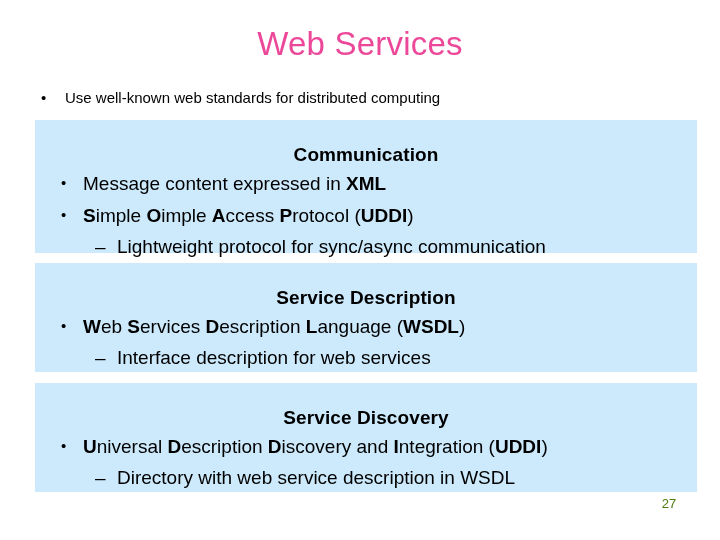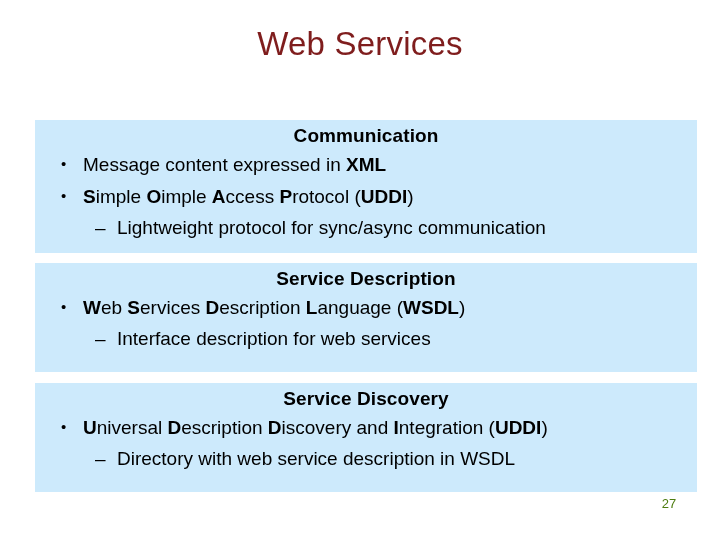--- a/index.html
+++ b/index.html
@@ -27,21 +27,21 @@
   .slide-title {
     position: absolute;
     left: 0;
     top: 24px;
     width: 720px;
     text-align: center;
     font-size: 33px;
     font-weight: 400;
     letter-spacing: 0.2px;
     line-height: 40px;
-    color: #7f1d1d;
+    color: #ec4899;
   }
 
   
   .intro-bullet {
     position: absolute;
     left: 35px;
     top: 88px;
     width: 660px;
     font-size: 15px;
     line-height: 20px;
@@ -65,21 +65,21 @@
   }
   #section-communication { top: 120px;  height: 133px; }
   #section-description   { top: 263px;  height: 109px; }
   #section-discovery     { top: 383px;  height: 109px; }
 
   .section-heading {
     text-align: center;
     font-size: 19px;
     font-weight: 700;
     line-height: 24px;
-    padding-top: 4px;
+    padding-top: 23px;
     letter-spacing: 0.1px;
   }
 
   .line {
     font-size: 19px;
     line-height: 31px;
     font-weight: 400;
     white-space: nowrap;
   }
 
@@ -121,20 +121,23 @@
     color: #4d7c0f;
   }
 </style>
 </head>
 <body>
 
 <div class="slide">
 
   <div class="slide-title">Web Services</div>
 
+  <div class="intro-bullet">
+    <span class="bullet-dot">•</span><span>Use well-known web standards for distributed computing</span>
+  </div>
 
   <div class="section" id="section-communication">
     <div class="section-heading">Communication</div>
     <div class="section-body">
         <div class="line lvl1"><span class="bullet-dot">•</span><span><span>Message content expressed in </span><b>XML</b></span></div>
         <div class="line lvl1"><span class="bullet-dot">•</span><span><b>S</b><span>imple </span><b>O</b><span>imple </span><b>A</b><span>ccess </span><b>P</b><span>rotocol (</span><b>UDDI</b><span>)</span></span></div>
         <div class="line lvl2"><span class="dash">–</span><span><span>Lightweight protocol for sync/async communication</span></span></div>
       </div>
   </div>
 

